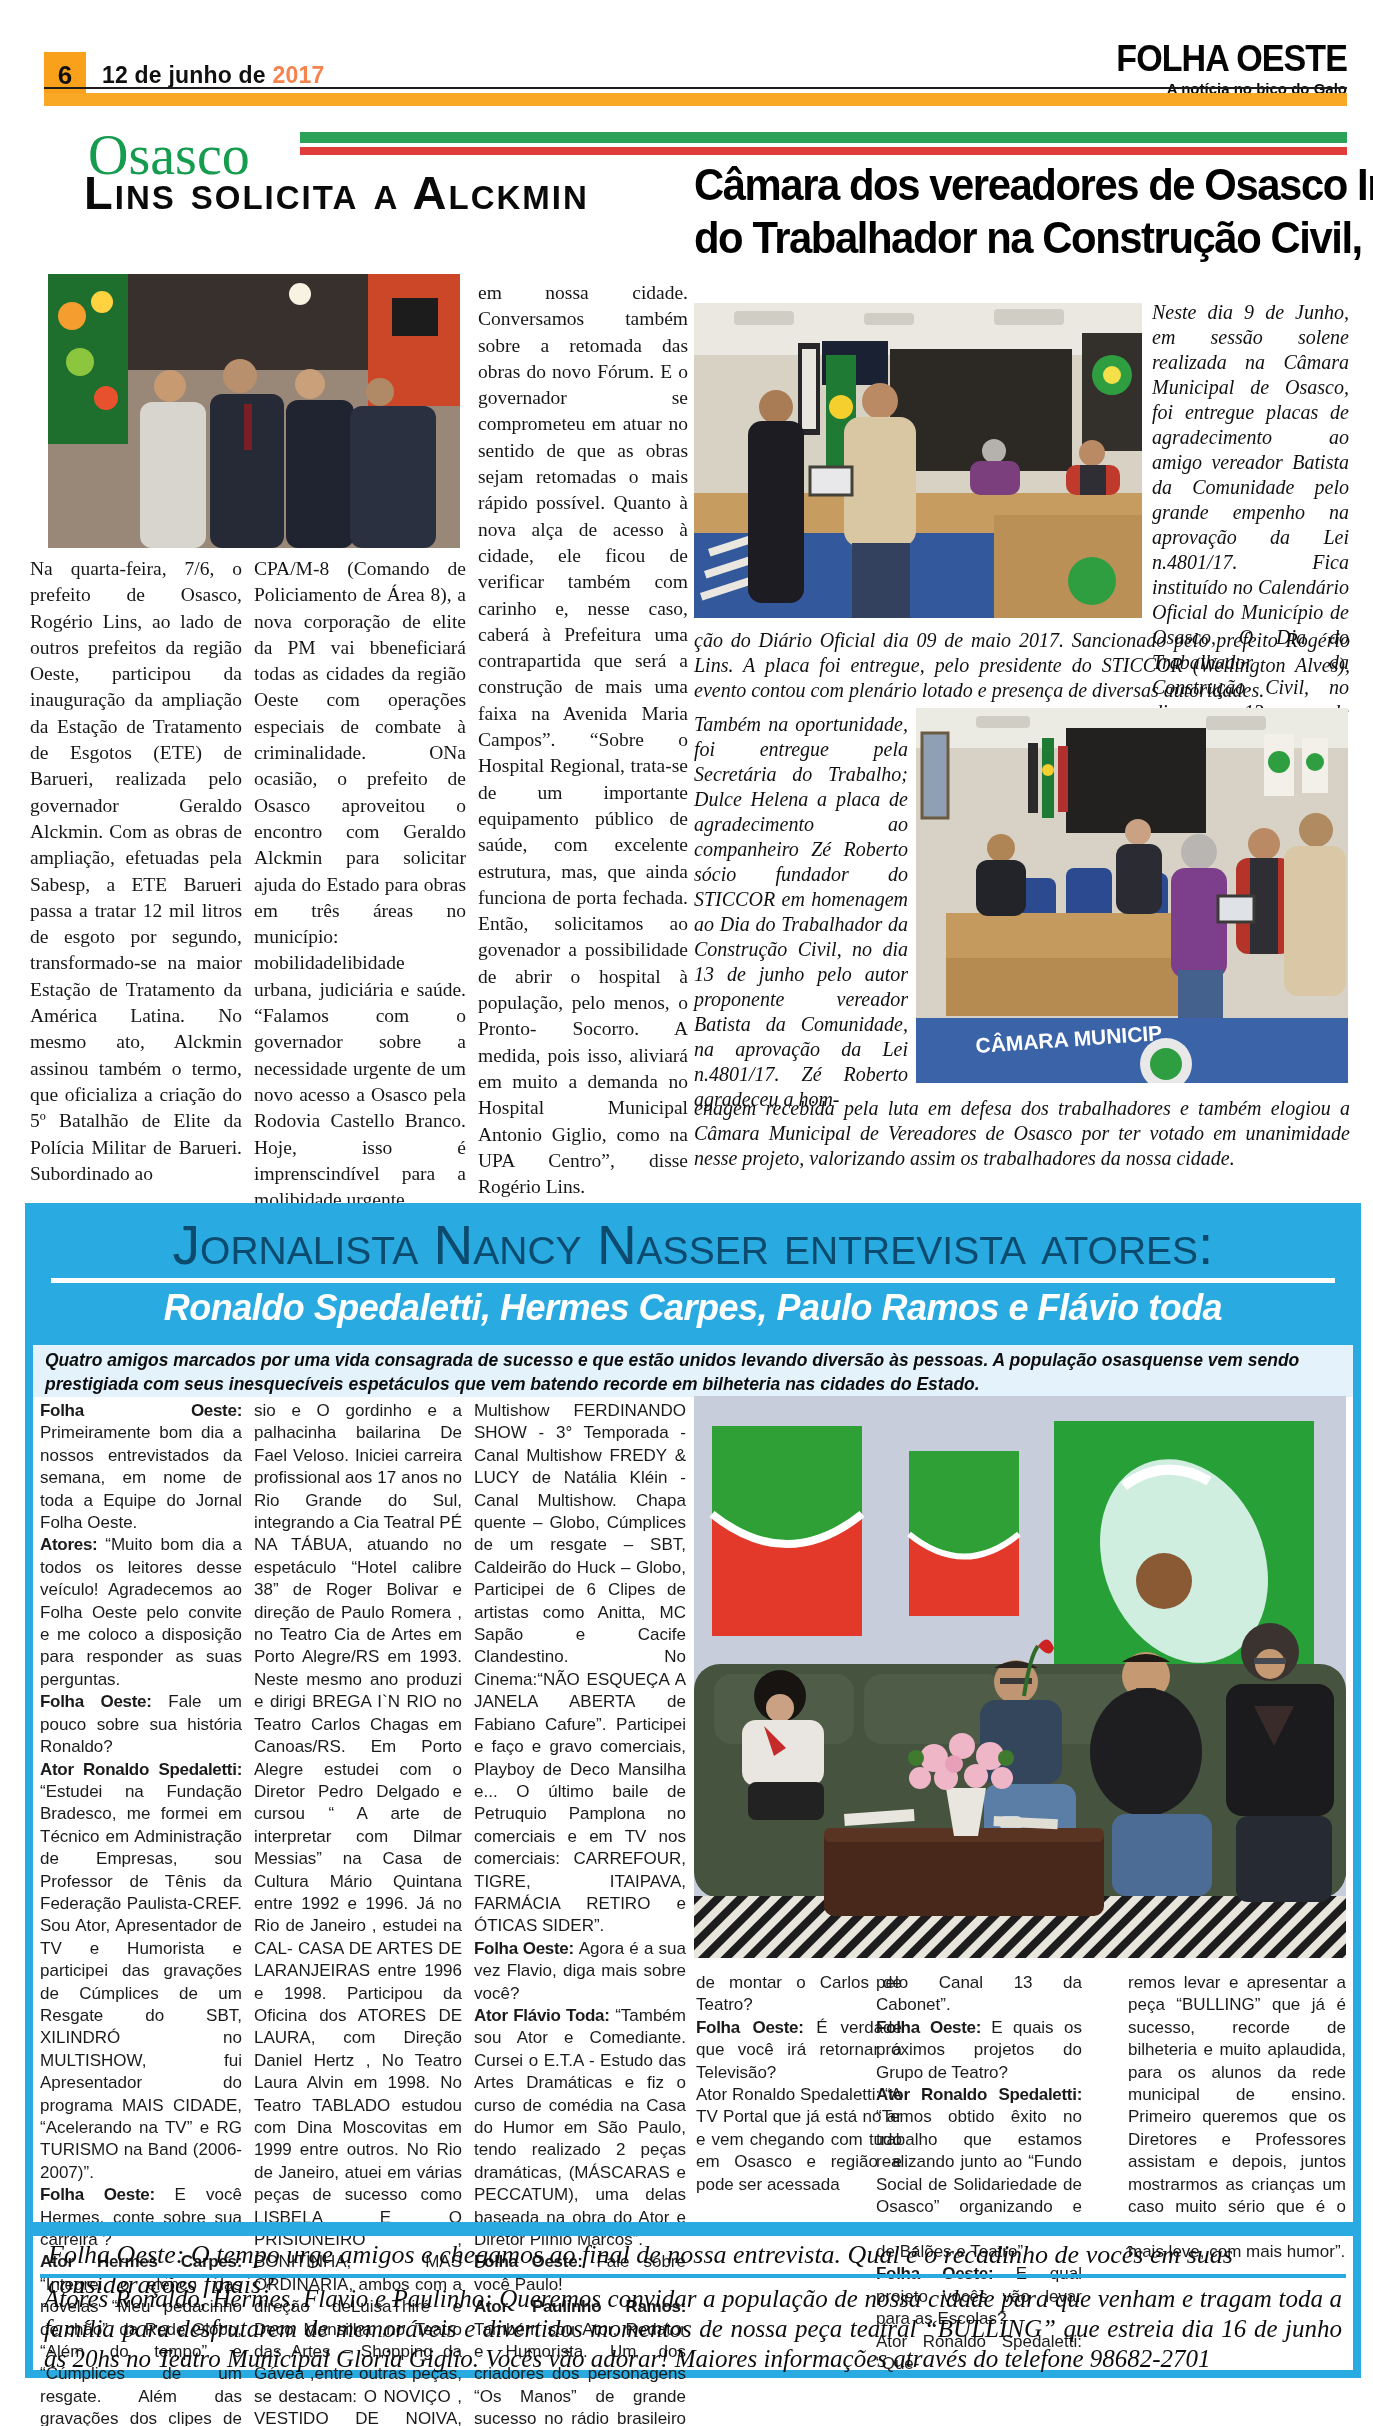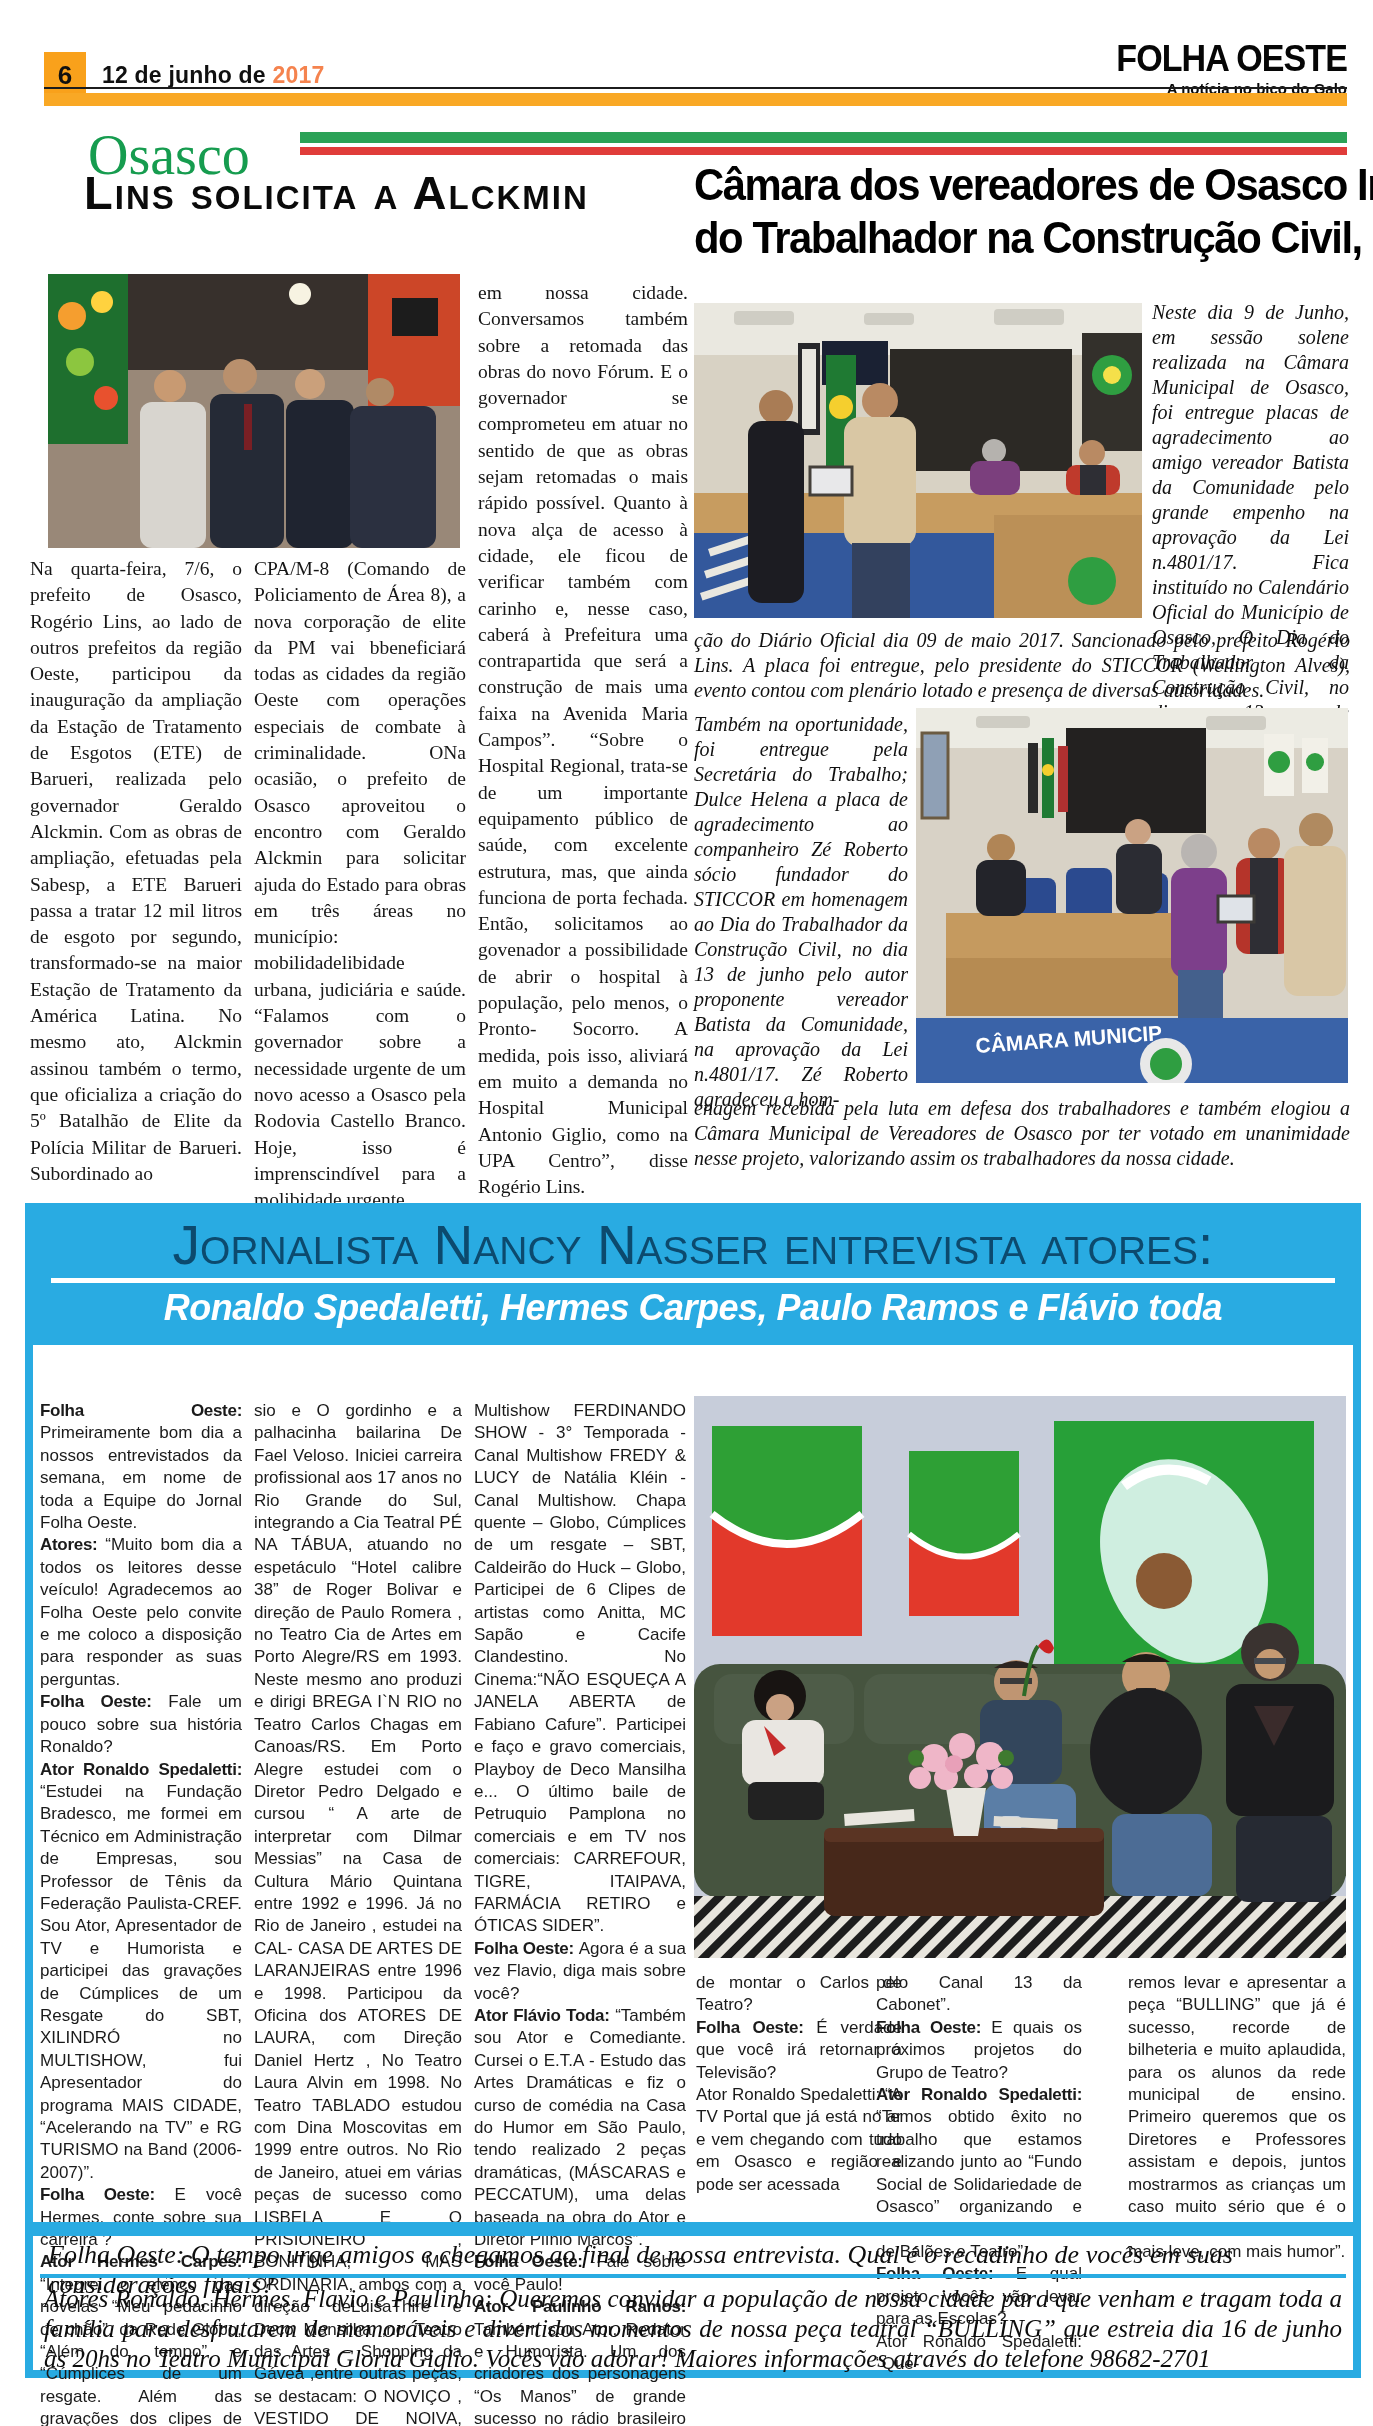--- a/index.html
+++ b/index.html
@@ -222,20 +222,21 @@
   <div class="abs a2-txt" style="left:694px;top:1096px;width:656px;height:88px;">enagem recebida pela luta em defesa dos trabalhadores e também elogiou a Câmara Municipal de Vereadores de Osasco por ter votado em unanimidade nesse projeto, valorizando assim os trabalhadores da nossa cidade.</div>
 
   <div class="abs iv-frame" style="left:25px;top:1203px;width:1336px;height:1175px;"></div>
 
   <div class="abs iv-banner" style="left:33px;top:1211px;width:1320px;height:134px;">
     <div class="iv-title" style="margin-top:4px;">Jornalista Nancy Nasser entrevista atores:</div>
     <div class="iv-rule" style="margin:2px auto 0;width:1284px;height:5px;"></div>
     <div class="iv-sub" style="margin-top:4px;">Ronaldo Spedaletti, Hermes Carpes,  Paulo Ramos  e Flávio toda</div>
   </div>
 
+  <div class="abs iv-intro" style="left:33px;top:1345px;width:1320px;height:52px;">Quatro amigos marcados por uma vida consagrada de sucesso e que estão unidos levando diversão às pessoas. A população osasquense vem sendo prestigiada com seus inesquecíveis espetáculos que vem batendo recorde em bilheteria nas cidades do Estado.</div>
 
   <div class="abs icol" style="left:40px;top:1400px;width:202px;height:818px;">
       <p><b>Folha Oeste: </b>Primeiramente bom dia a nossos entrevistados da semana,  em nome de toda a Equipe do Jornal Folha Oeste.</p>
       <p><b>Atores: </b>“Muito bom dia a todos os leitores desse veículo! Agradecemos ao Folha Oeste pelo convite e me coloco a disposição para responder as suas perguntas.</p>
       <p><b>Folha Oeste: </b>Fale um pouco sobre sua história Ronaldo?</p>
       <p><b>Ator Ronaldo Spedaletti: </b>“Estudei na Fundação Bradesco, me formei em Técnico em Administração de Empresas, sou Professor de Tênis da Federação Paulista-CREF. Sou Ator, Apresentador de TV e Humorista e participei das gravações de Cúmplices de um Resgate do SBT, XILINDRÓ no  MULTISHOW, fui Apresentador do programa MAIS CIDADE, “Acelerando na TV” e RG TURISMO na Band (2006-2007)”.</p>
       <p><b>Folha Oeste: </b>E você Hermes, conte sobre sua carreira ?</p>
       <p><b>Ator Hermes Carpes: </b>“Integrei o elenco das novelas “Meu pedacinho de chão”, da Rede Globo, “Além do tempo” e “Cúmplices de um resgate. Além das gravações dos clipes de MC Sapão e Anitta, tive participação especial nos programas de Sérgio Malandro, no Multishow, Vai que Cola e Chapa quente. Atualmente em circulação, com três espetáculos, Sabe quem dançou? de Zeno Wilde, Não sou gordo, são seus olhos, de Jorge Tás-</p>
     </div>
   <div class="abs icol" style="left:254px;top:1400px;width:208px;height:818px;">

